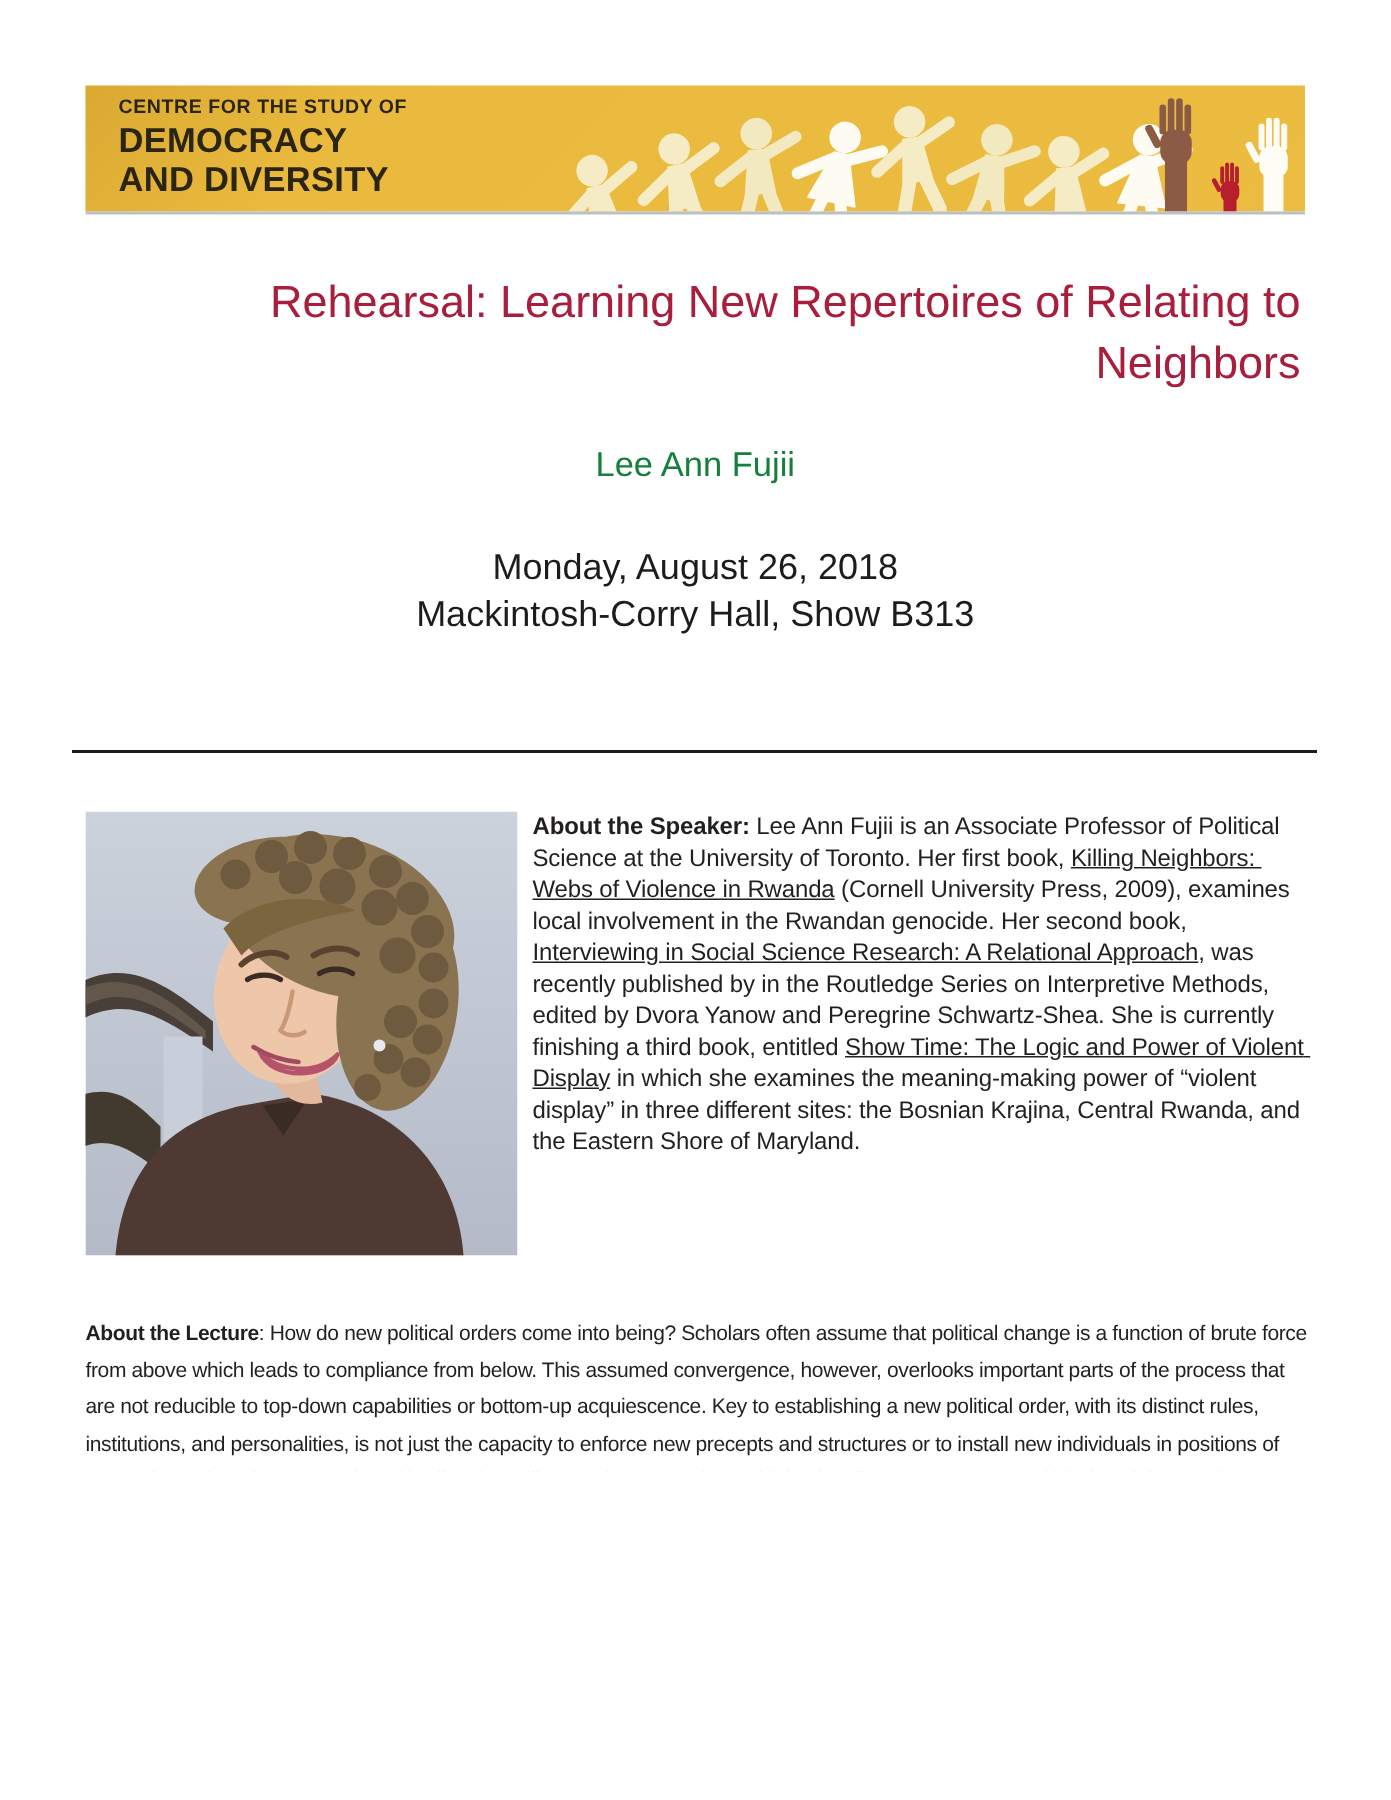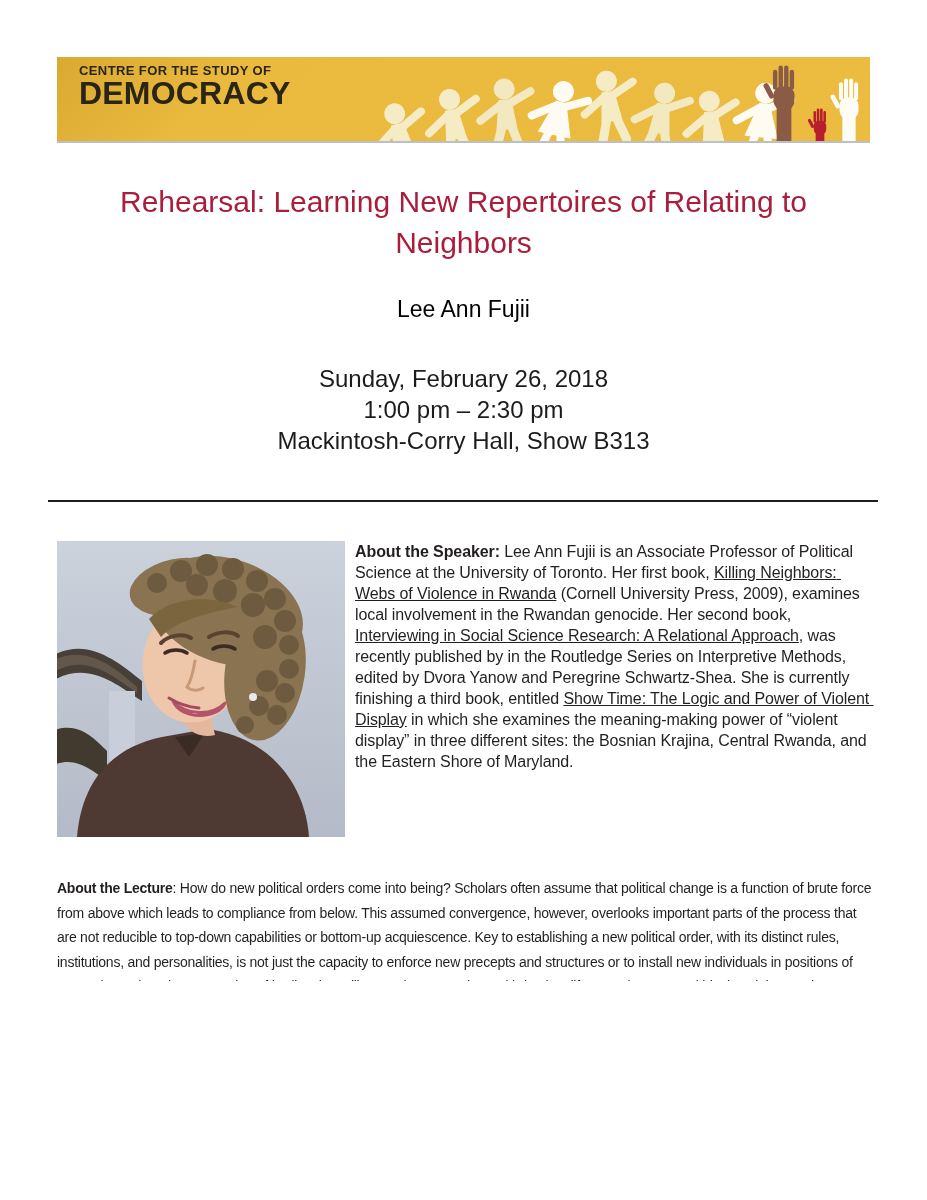--- a/index.html
+++ b/index.html
@@ -11,30 +11,30 @@
   
   .banner{
     position:absolute;left:57px;top:57px;width:813px;height:84px;
     background:linear-gradient(135deg,#d9a932 0%,#eaba3e 22%,#ecbc40 100%);
     overflow:hidden;
     border-bottom:2px solid #b9c0ca;
   }
   .banner-art{position:absolute;left:0;top:0;width:813px;height:84px;}
   .banner-text{position:absolute;left:22px;top:7px;line-height:1;color:#2b2516;}
   .org-small{font-size:13px;font-weight:700;letter-spacing:.4px;margin-bottom:3px;}
-  .org-big{font-size:32px;font-weight:700;letter-spacing:.2px;line-height:26px;}
+  .org-big{font-size:23px;font-weight:700;letter-spacing:.2px;line-height:26px;}
 
   
   .title{
-    position:absolute;left:60px;top:181px;width:807px;text-align:center;
+    position:absolute;left:60px;top:181px;width:807px;text-align:right;
     font-size:30px;line-height:41px;color:#a81e3c;font-weight:400;
   }
   .speaker-name{
     position:absolute;left:60px;top:296px;width:807px;text-align:center;
-    font-size:23px;color:#000000;font-weight:400;
+    font-size:23px;color:#15803d;font-weight:400;
   }
   .when-where{
     position:absolute;left:60px;top:363px;width:807px;text-align:center;
     font-size:24px;line-height:31px;color:#1c1c1c;
   }
 
   .divider{position:absolute;left:48px;top:500px;width:830px;height:2px;background:#1c1c1c;}
 
   
   .photo{position:absolute;left:57px;top:541px;width:288px;height:296px;overflow:hidden;}
@@ -101,29 +101,29 @@
       <g>
         <use href="#hand" transform="translate(727,40) scale(1.05)" fill="#8b5b45"></use>
         <use href="#hand" transform="translate(763,70) scale(0.62)" fill="#b71f2d"></use>
         <use href="#hand" transform="translate(792,50) scale(0.95)" fill="#fdfcf5"></use>
       </g>
     </svg>
 
     <div class="banner-text">
       <div class="org-small">CENTRE FOR THE STUDY OF</div>
       <div class="org-big">DEMOCRACY</div>
+      <div class="org-big">AND DIVERSITY</div>
     </div>
   </div>
 
   <div class="title">Rehearsal: Learning New Repertoires of Relating to Neighbors</div>
   <div class="speaker-name">Lee Ann Fujii</div>
 
   <div class="when-where">
-    <div>Sunday, February 26, 2018</div>
-    <div>1:00 pm – 2:30 pm</div>
+    <div>Monday, August 26, 2018</div>
     <div>Mackintosh-Corry Hall, Show B313</div>
   </div>
 
   <div class="divider"></div>
 
   <svg class="photo" viewBox="0 0 288 296" preserveAspectRatio="none" aria-hidden="true">
     <defs>
       <linearGradient id="pbg" x1="0" y1="0" x2="0" y2="1">
         <stop offset="0" stop-color="#ccd2dc"></stop>
         <stop offset="1" stop-color="#b4bac7"></stop>

